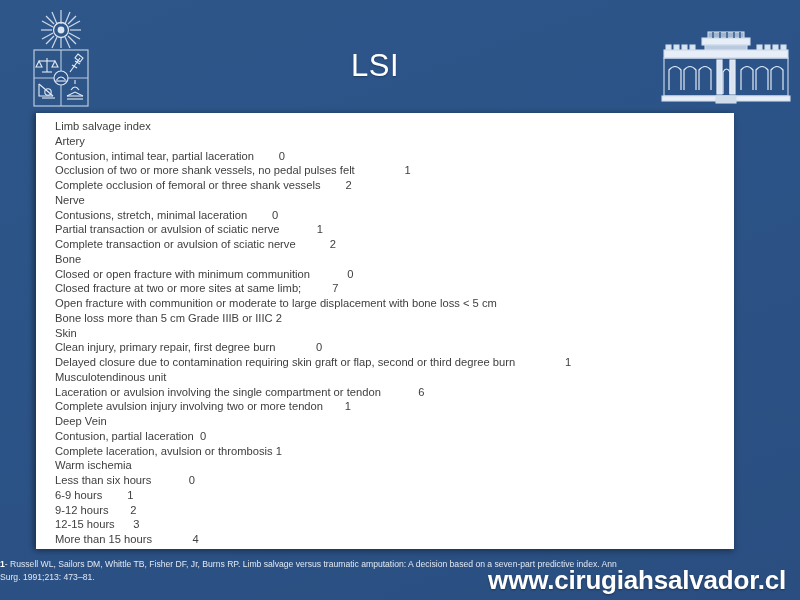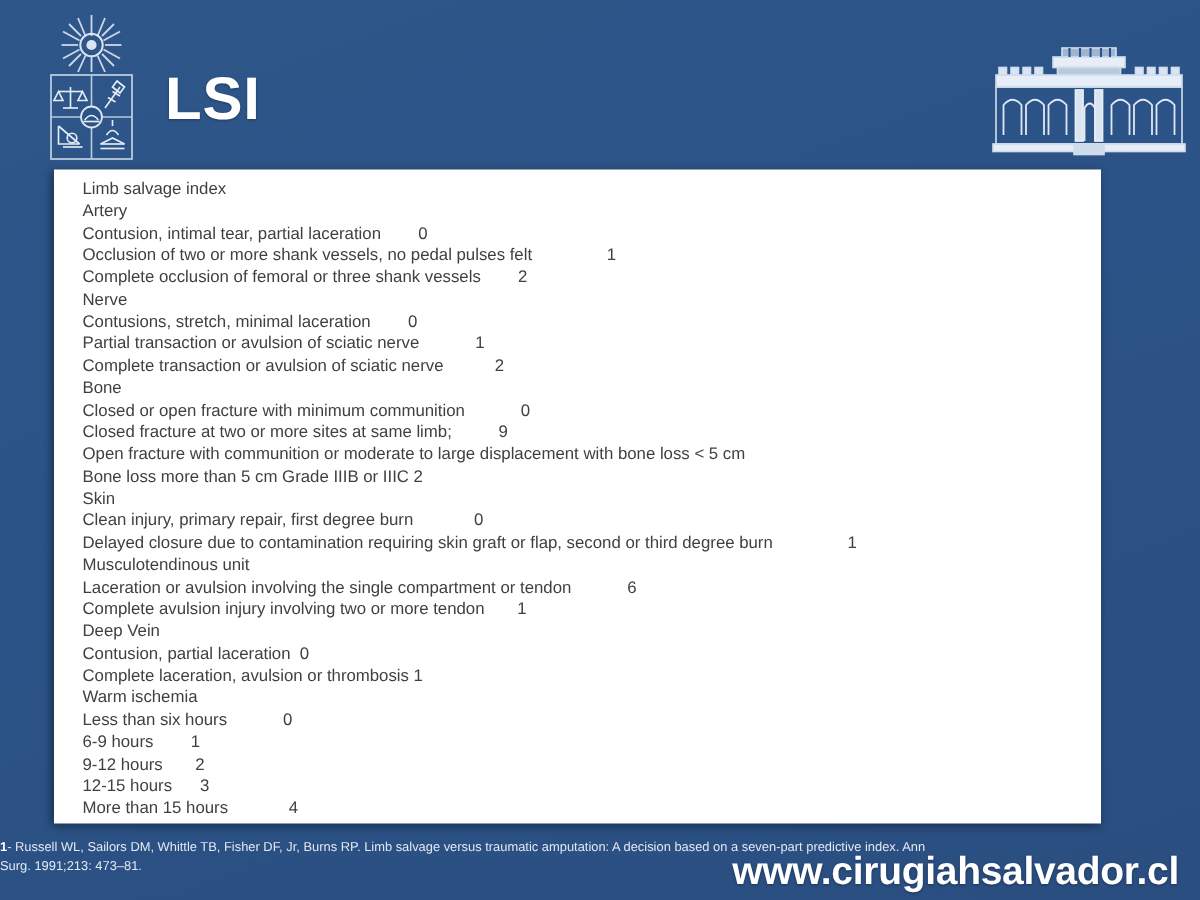--- a/index.html
+++ b/index.html
@@ -32,23 +32,24 @@
     width: 132px;
     height: 82px;
   }
 
   
   .title {
     position: absolute;
     left: 110px;
     top: 44px;
     width: 530px;
+    text-align: center;
     color: #ffffff;
-    font-size: 40px;
-    font-weight: 700;
+    font-size: 31px;
+    font-weight: 400;
     letter-spacing: 0.5px;
     line-height: 44px;
     text-shadow: 0 1px 2px rgba(0,0,0,0.30);
   }
 
   
   .content-panel {
     position: absolute;
     left: 36px;
     top: 113px;
@@ -229,21 +230,21 @@
       <div class="line">Artery</div>
       <div class="line">Contusion, intimal tear, partial laceration        0</div>
       <div class="line">Occlusion of two or more shank vessels, no pedal pulses felt                1</div>
       <div class="line">Complete occlusion of femoral or three shank vessels        2</div>
       <div class="line">Nerve</div>
       <div class="line">Contusions, stretch, minimal laceration        0</div>
       <div class="line">Partial transaction or avulsion of sciatic nerve            1</div>
       <div class="line">Complete transaction or avulsion of sciatic nerve           2</div>
       <div class="line">Bone</div>
       <div class="line">Closed or open fracture with minimum communition            0</div>
-      <div class="line">Closed fracture at two or more sites at same limb;          9</div>
+      <div class="line">Closed fracture at two or more sites at same limb;          7</div>
       <div class="line">Open fracture with communition or moderate to large displacement with bone loss &lt; 5 cm</div>
       <div class="line">Bone loss more than 5 cm Grade IIIB or IIIC 2</div>
       <div class="line">Skin</div>
       <div class="line">Clean injury, primary repair, first degree burn             0</div>
       <div class="line">Delayed closure due to contamination requiring skin graft or flap, second or third degree burn                1</div>
       <div class="line">Musculotendinous unit</div>
       <div class="line">Laceration or avulsion involving the single compartment or tendon            6</div>
       <div class="line">Complete avulsion injury involving two or more tendon       1</div>
       <div class="line">Deep Vein</div>
       <div class="line">Contusion, partial laceration  0</div>

